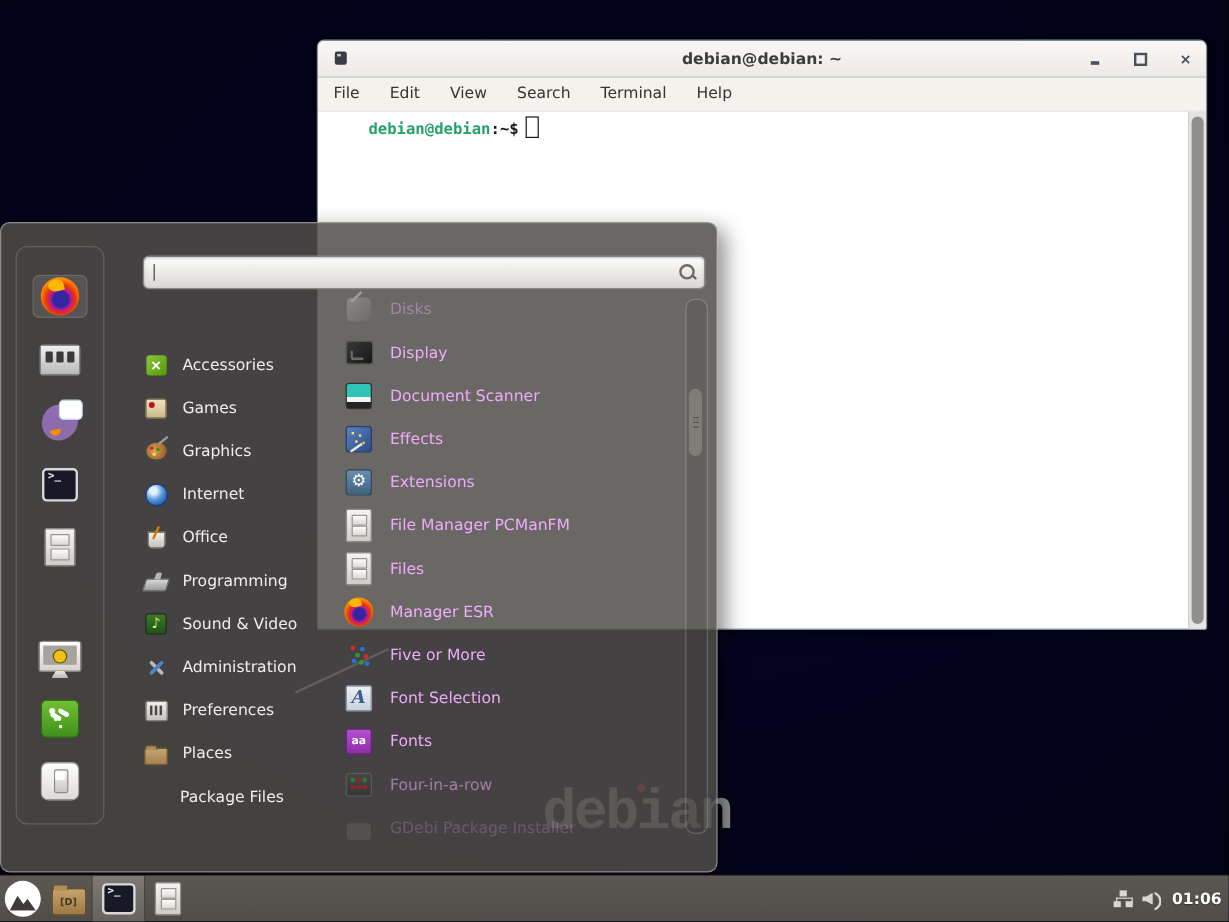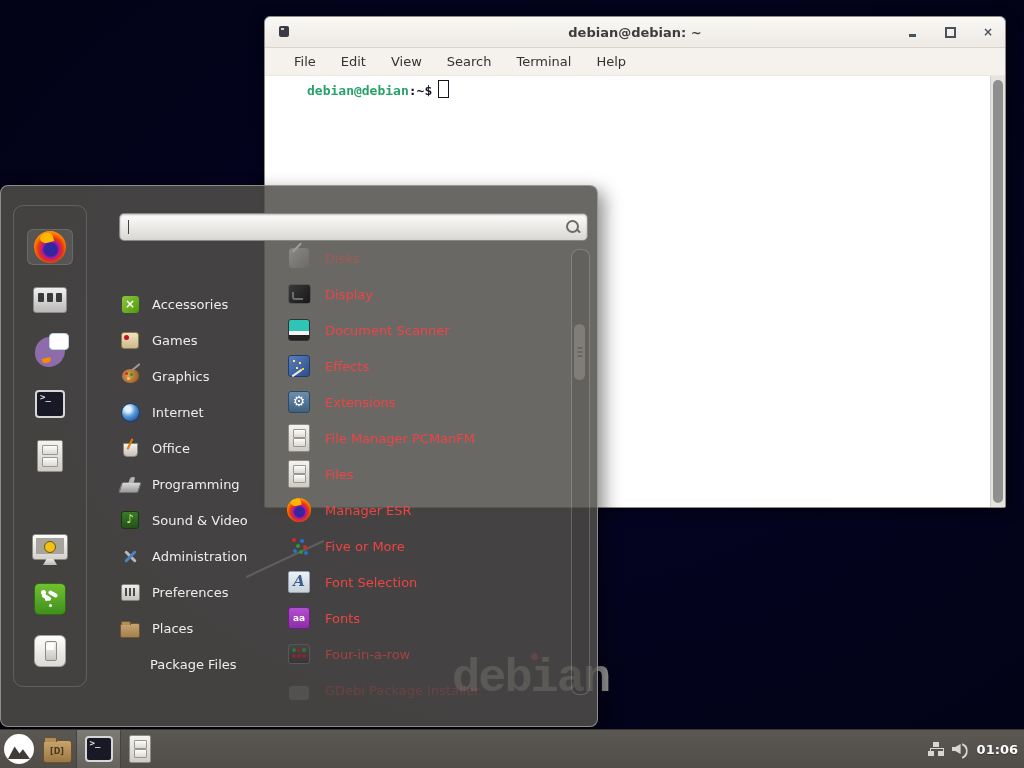--- a/index.html
+++ b/index.html
@@ -11,39 +11,39 @@
   #desktop{position:absolute;inset:0;
     background:radial-gradient(ellipse at 55% 45%, #06062a 0%, #03031c 55%, #020214 100%);}
   #watermark{position:absolute;left:452px;top:655px;color:#999;
     font-size:47px;font-weight:bold;letter-spacing:-2px;line-height:1;font-family:Liberation Mono, monospace;}
   #wm-dot{position:absolute;left:79px;top:-2px;width:7px;height:7px;border-radius:50%;
     background:#c21f30;}
   #swoosh-line{position:absolute;left:242px;top:558px;width:86px;height:2px;
     background:#d6d6d6;transform:rotate(-25deg);opacity:.9;border-radius:2px;}
 
   
-  #terminal-window{position:absolute;left:264px;top:16px;width:740px;height:490px;
+  #terminal-window{position:absolute;left:264px;top:33px;width:740px;height:490px;
     border:1px solid #8f8c86;border-radius:6px 6px 2px 2px;
     box-shadow:0 3px 14px rgba(0,0,0,.55);
     background:#0ea5e9;overflow:hidden;}
   .titlebar{position:relative;height:30px;
     background:linear-gradient(#faf8f5,#edeae5);
     border-bottom:1px solid #d8d4ce;display:flex;align-items:center;}
   .title-icon{position:absolute;left:14px;top:9px;width:10px;height:11px;
     background:#3b3b45;border-radius:2px;}
   .title-icon::after{content:"";position:absolute;left:2px;top:2px;width:3px;height:2px;background:#cfd3d8;}
   .titlebar .title{flex:1;text-align:center;font-size:13px;font-weight:bold;color:#3c3c3c;}
   .win-controls{position:absolute;right:10px;top:0;height:30px;display:flex;align-items:center;gap:24px;}
   .win-btn{width:14px;height:14px;display:flex;align-items:center;justify-content:center;
     color:#46525c;cursor:default;}
   .glyph-min{width:7px;height:3px;background:#46525c;margin-top:6px;}
   .glyph-max{width:7px;height:7px;border:2px solid #46525c;}
   .glyph-close{font-size:12px;font-weight:bold;line-height:1;color:#46525c;}
   .menubar{height:27px;background:#f5f2ee;display:flex;align-items:center;
-    padding-left:26px;gap:19px;border-bottom:1px solid #eae7e2;}
+    padding-left:10px;gap:19px;border-bottom:1px solid #eae7e2;}
   .menubar .mitem{font-size:13px;color:#333;padding:2px 3px;}
   .term-content{position:relative;height:431px;background:#fff;
     font-family:"DejaVu Sans Mono","Liberation Mono",monospace;font-size:13px;}
   .prompt-line{position:absolute;left:6px;top:4px;white-space:pre;}
   .prompt-user{color:#26a269;font-weight:bold;margin-left:36px;}
   .prompt-suffix{color:#171421;font-weight:bold;}
   .term-cursor{display:inline-block;width:9px;height:16px;border:1px solid #171421;
     vertical-align:-3px;margin-left:6px;}
   .term-scrollbar{position:absolute;right:0;top:0;bottom:0;width:14px;
     background:#e6e4e0;border-left:1px solid #d2cfca;}
@@ -84,21 +84,21 @@
     color:#f7f6f4;font-size:13px;text-align:center;line-height:26px;
     font-family:inherit;padding:0;}
   .categories{position:absolute;left:118px;top:100px;width:160px;}
   .cat-row{height:36px;display:flex;align-items:center;gap:11px;}
   .clabel{font-size:13px;color:#efeeec;white-space:nowrap;}
   .cat-row.no-icon{padding-left:31px;}
 
   
   .apps{position:absolute;left:285px;top:54px;width:286px;}
   .app-row{height:36px;display:flex;align-items:center;gap:13px;}
-  .alabel{font-size:13px;color:#ef4444;white-space:nowrap;}
+  .alabel{font-size:13px;color:#f0abfc;white-space:nowrap;}
   .app-row.dim{opacity:.42;}
   .app-row.dimmer{opacity:.55;}
   .app-row.faint{opacity:.22;}
 
   
   .apps-scrollbar{position:absolute;left:570px;top:63px;width:17px;height:444px;
     border:1px solid rgba(255,255,255,.20);border-radius:8px;background:rgba(0,0,0,.06);}
   .apps-scrollbar .thumb{position:absolute;left:2px;width:11px;top:74px;height:56px;
     background:#807d78;border-radius:6px;}
   .thumb .grip{position:absolute;left:50%;top:50%;width:5px;height:1px;background:#565450;

